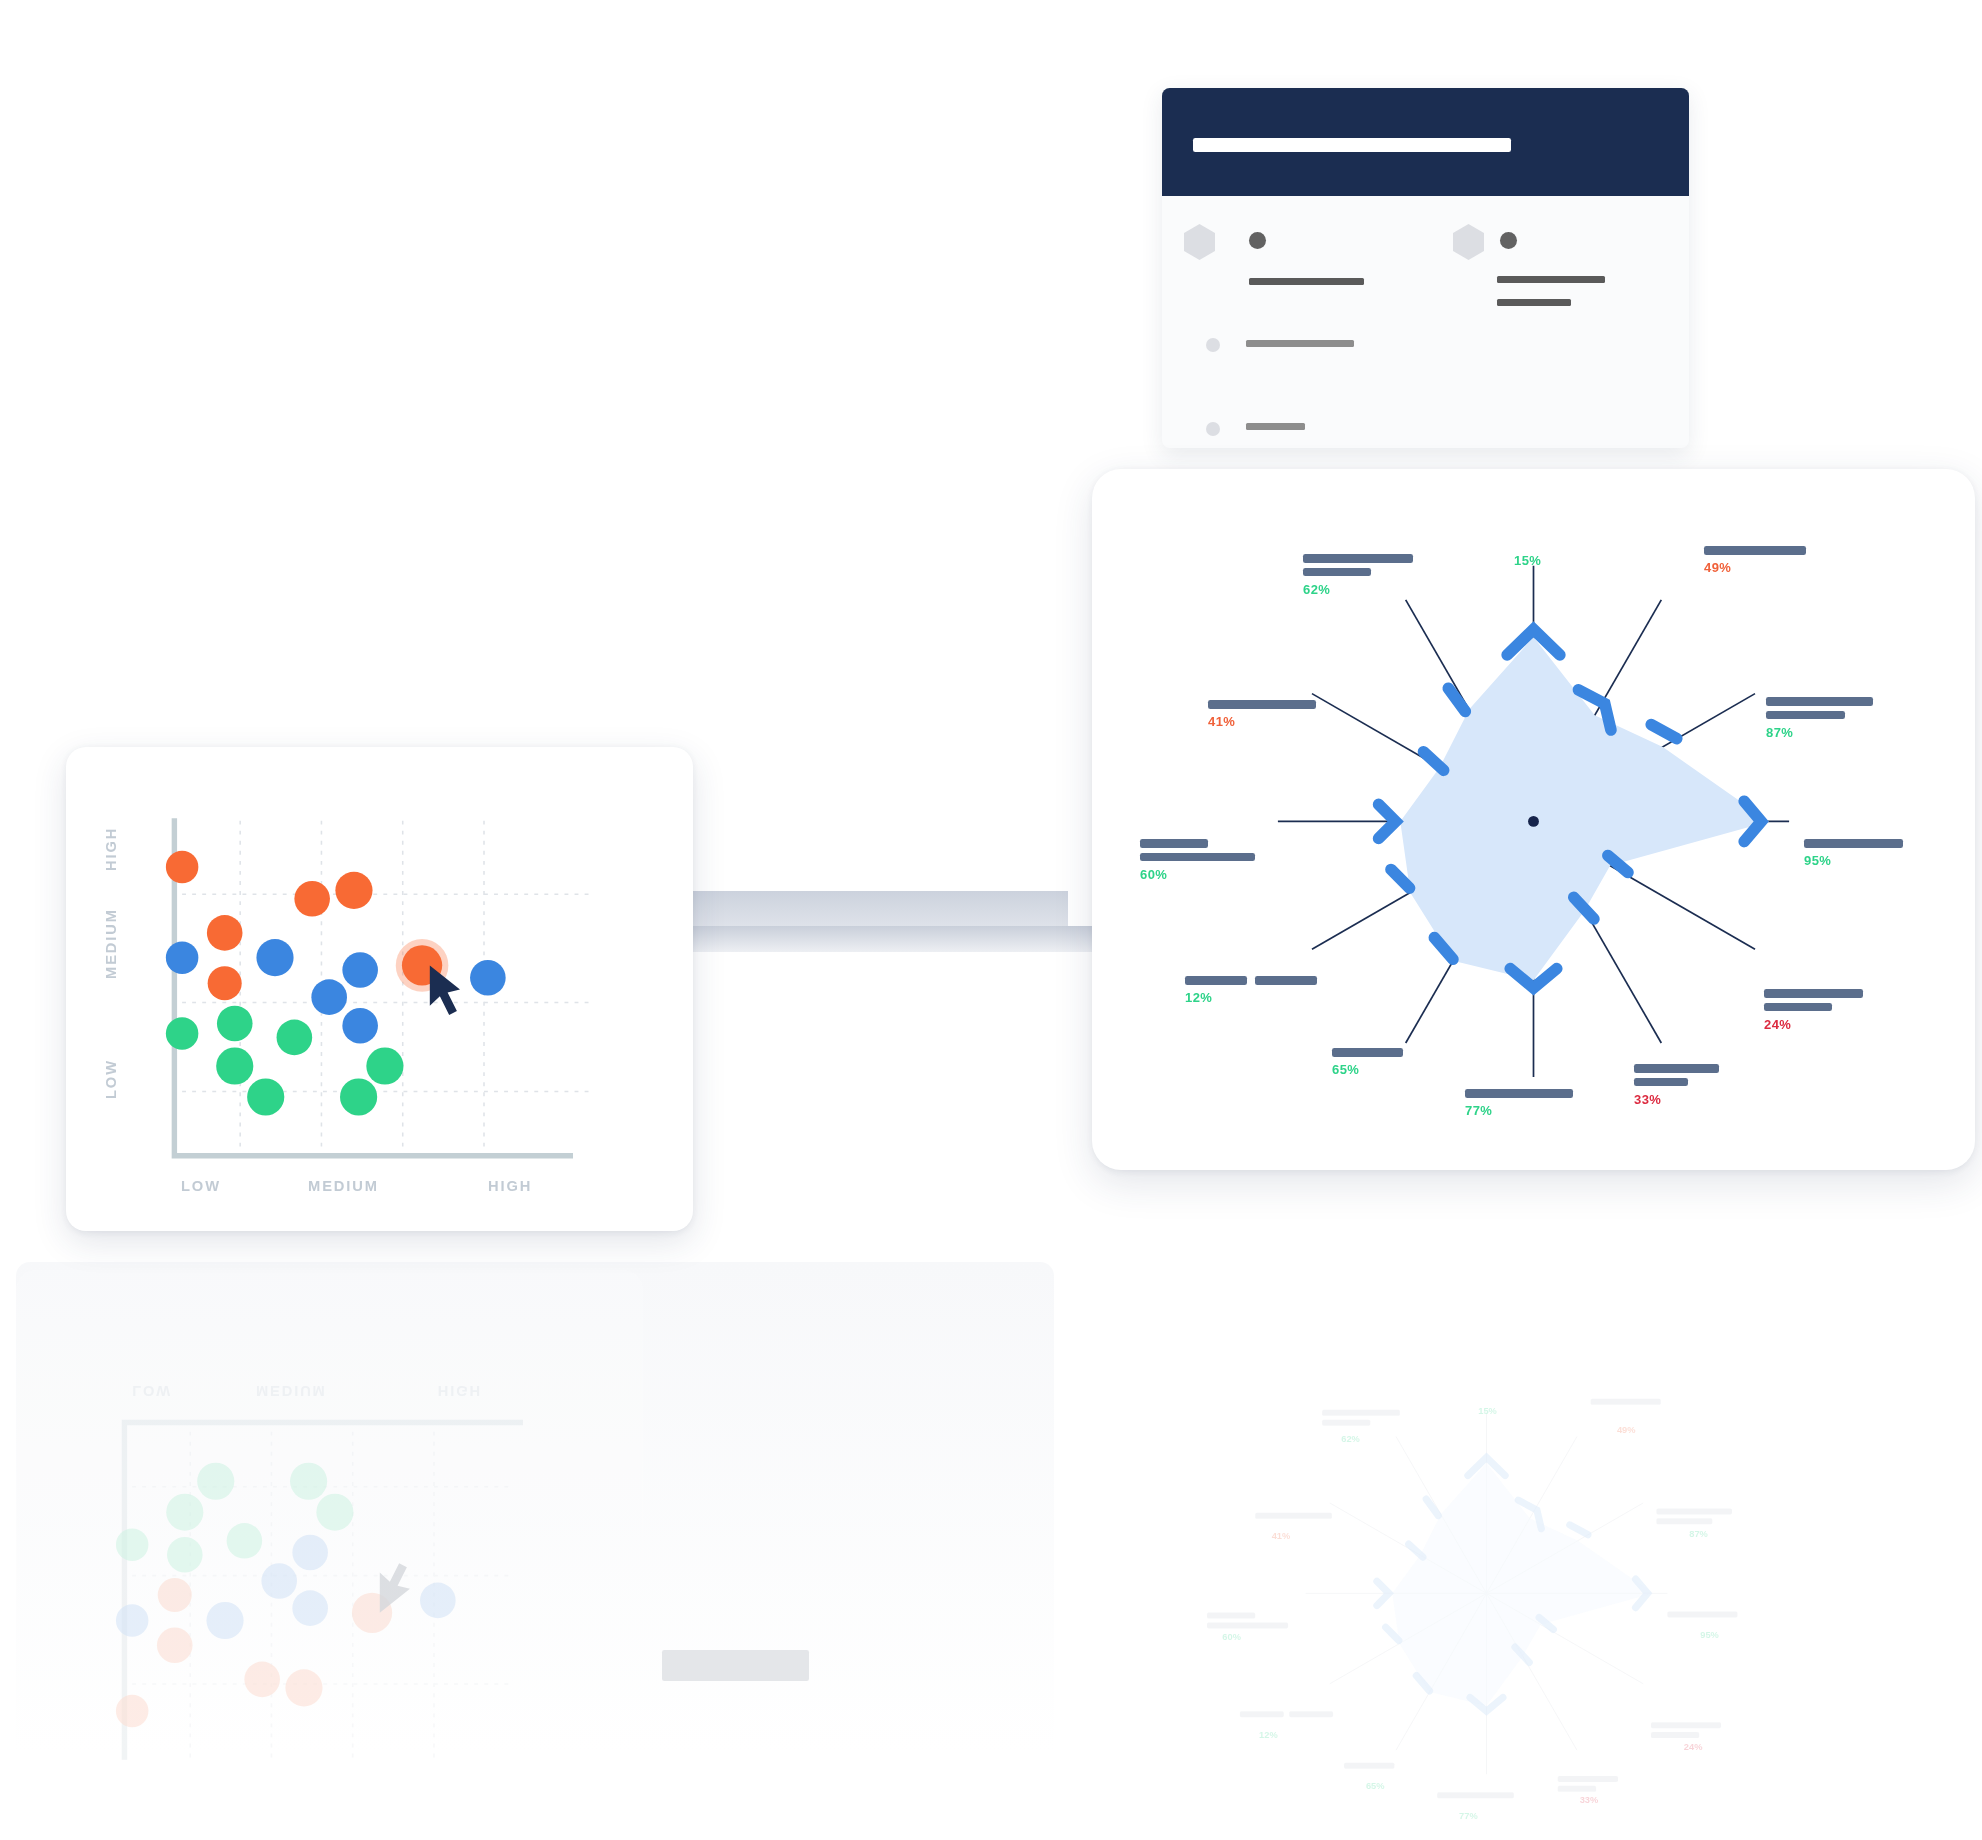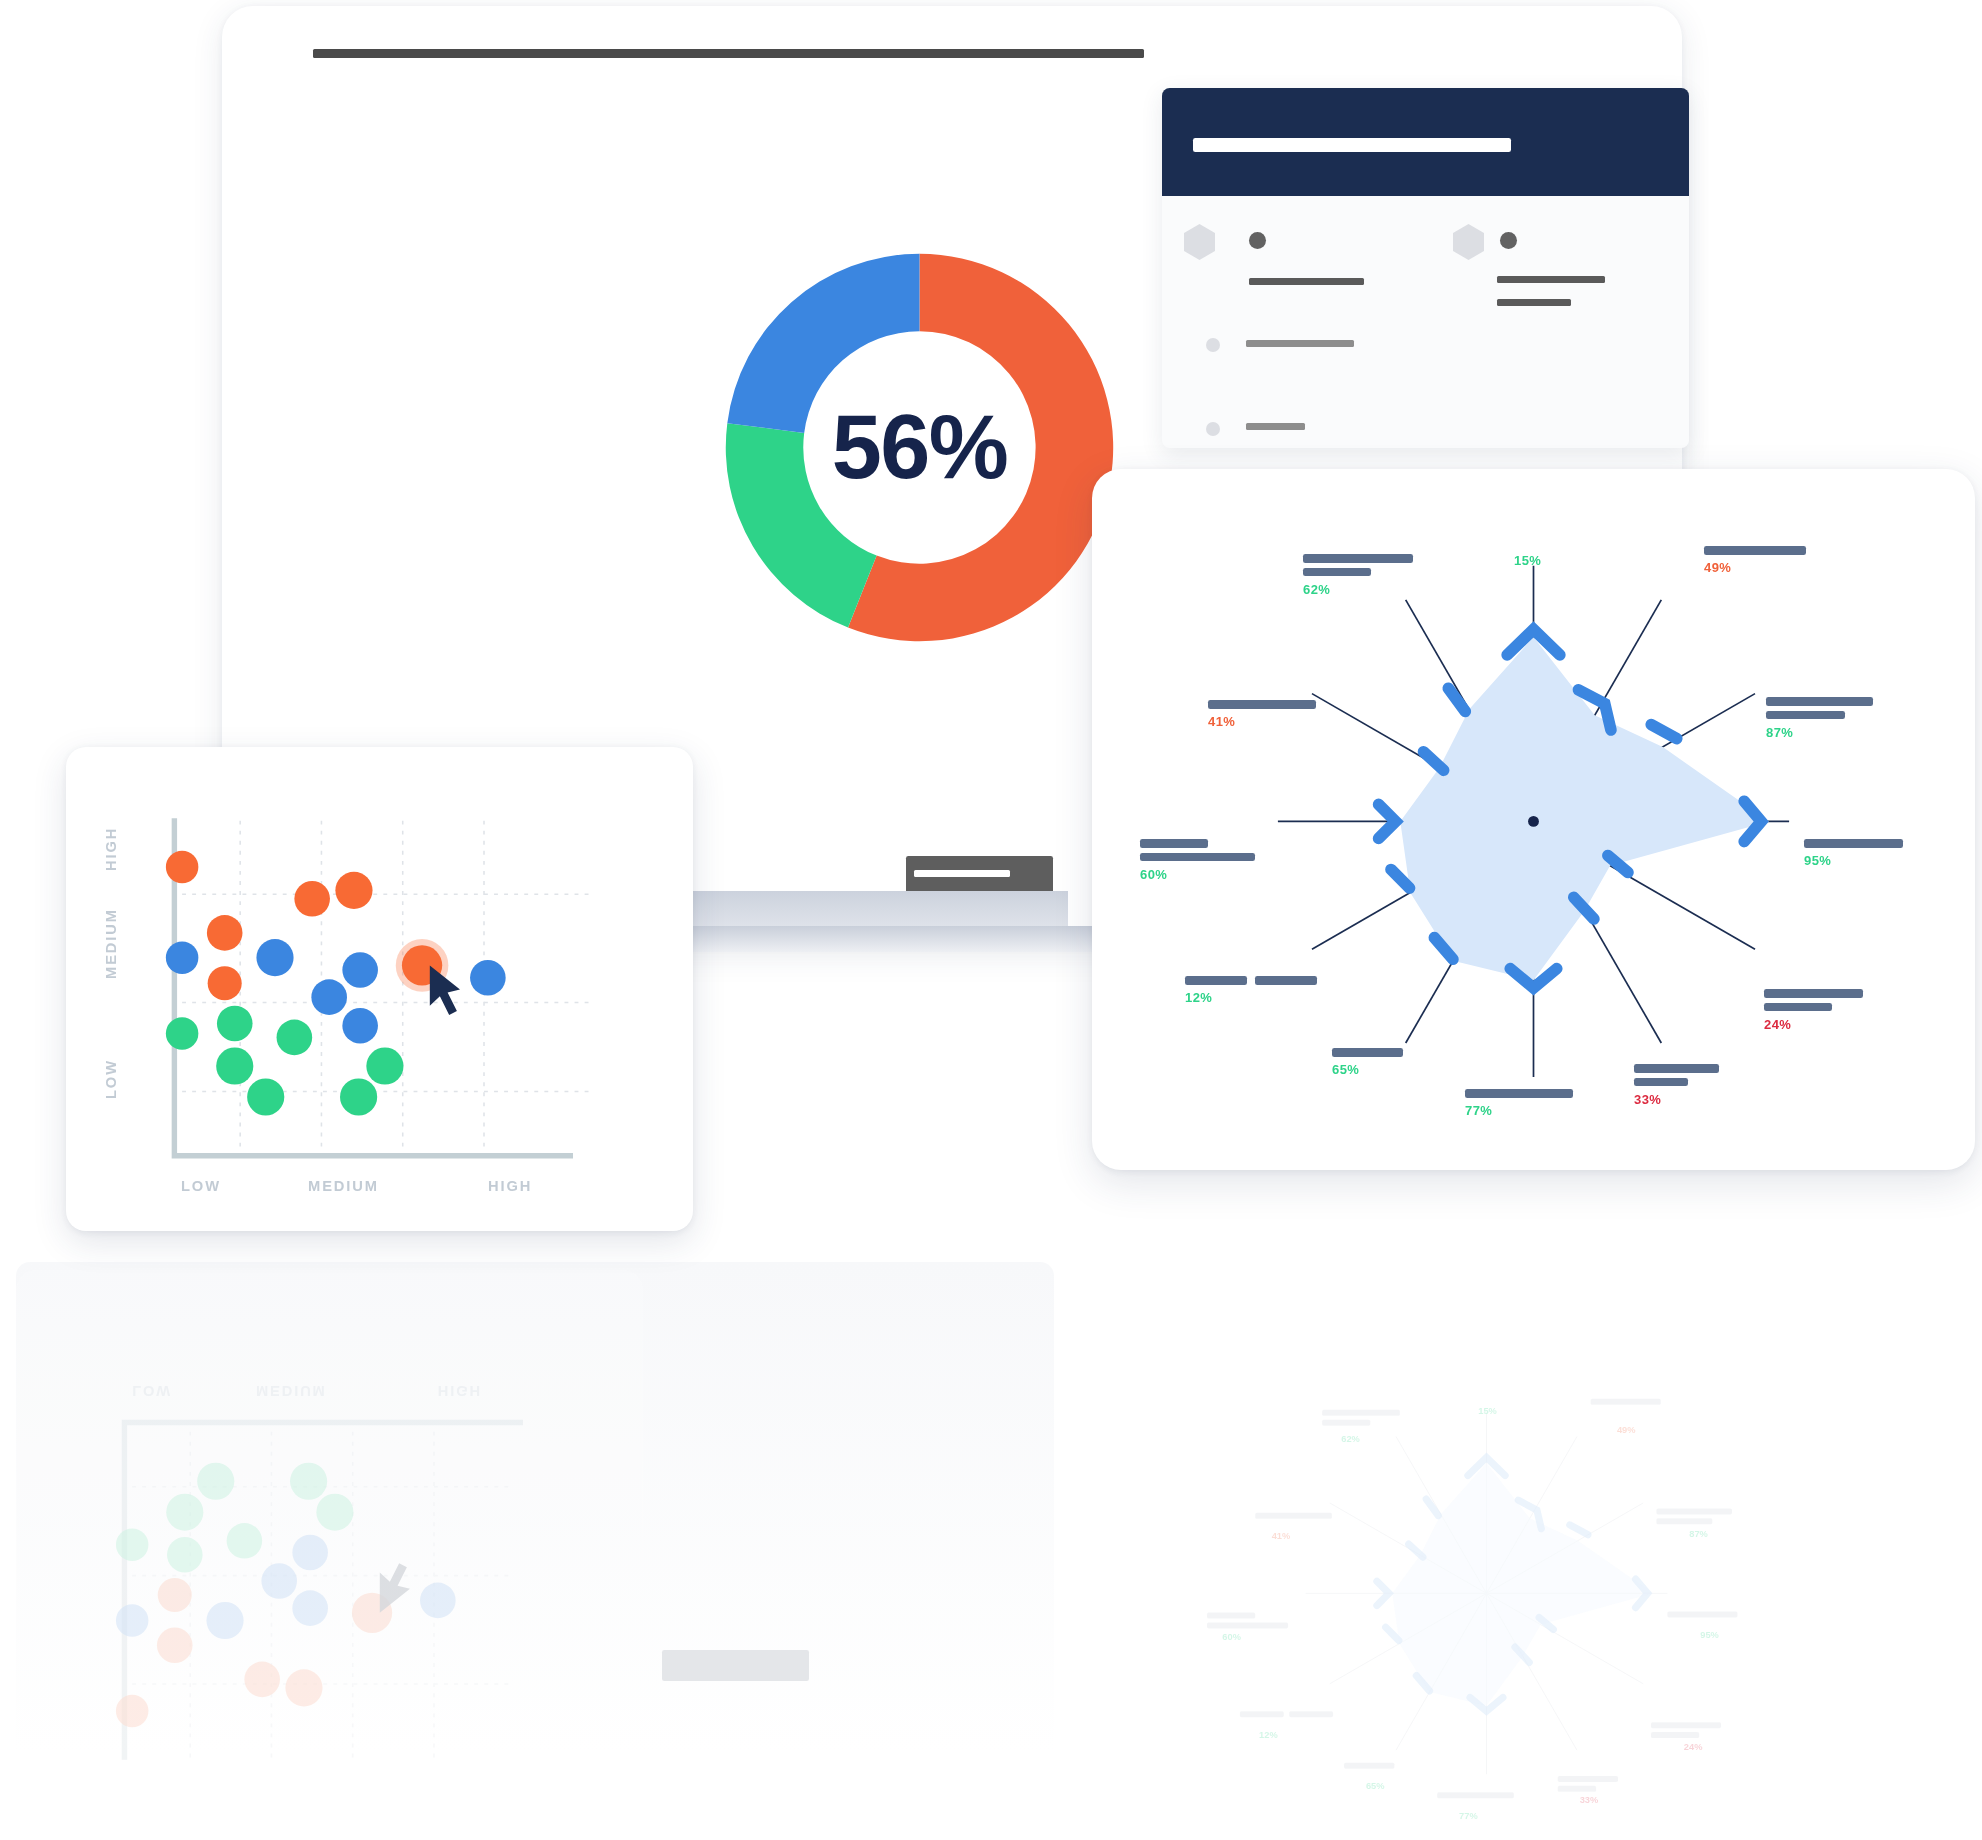--- a/index.html
+++ b/index.html
@@ -183,41 +183,20 @@
           <rect x="210" y="670" width="80" height="11" rx="3"></rect>
         <rect x="60" y="490" width="88" height="11" rx="3"></rect>
           <rect x="60" y="508" width="148" height="11" rx="3"></rect>
         <rect x="148" y="308" width="140" height="11" rx="3"></rect>
         <rect x="270" y="120" width="142" height="11" rx="3"></rect>
           <rect x="270" y="138" width="88" height="11" rx="3"></rect>
       </g>
     </svg>
   </div>
 
-  <div id="monitor">
-    <div id="monitor-titlebar"></div>
-
-    <div id="donut-wrap">
-      <svg width="527" height="527" viewBox="0 0 680 680">
-        <g transform="translate(340,340)">
-
-          <path d="M0,-250 A250,250 0 1,1 -92.2,232.4 L-55.3,139.5 A150,150 0 1,0 0,-150 Z" fill="#f0613a"></path>
-
-          <path d="M-92.2,232.4 A250,250 0 0,1 -248.0,-31.4 L-148.8,-18.8 A150,150 0 0,0 -55.3,139.5 Z" fill="#2ed389"></path>
-
-          <path d="M-248.0,-31.4 A250,250 0 0,1 0,-250 L0,-150 A150,150 0 0,0 -148.8,-18.8 Z" fill="#3b86e0"></path>
-        </g>
-      </svg>
-      <div id="donut-value">56%</div>
-    </div>
-
-    <div id="monitor-button">
-      <div id="monitor-button-line"></div>
-    </div>
-  </div>
   <div id="monitor-neck"></div>
   <div id="monitor-chin"></div>
 
   <div id="skeleton-card">
     <div id="skeleton-header">
       <div id="skeleton-header-bar"></div>
     </div>
     <div class="sk-row" style="left:22px;top:136px;">
       <div class="sk-hex"></div>
     </div>

